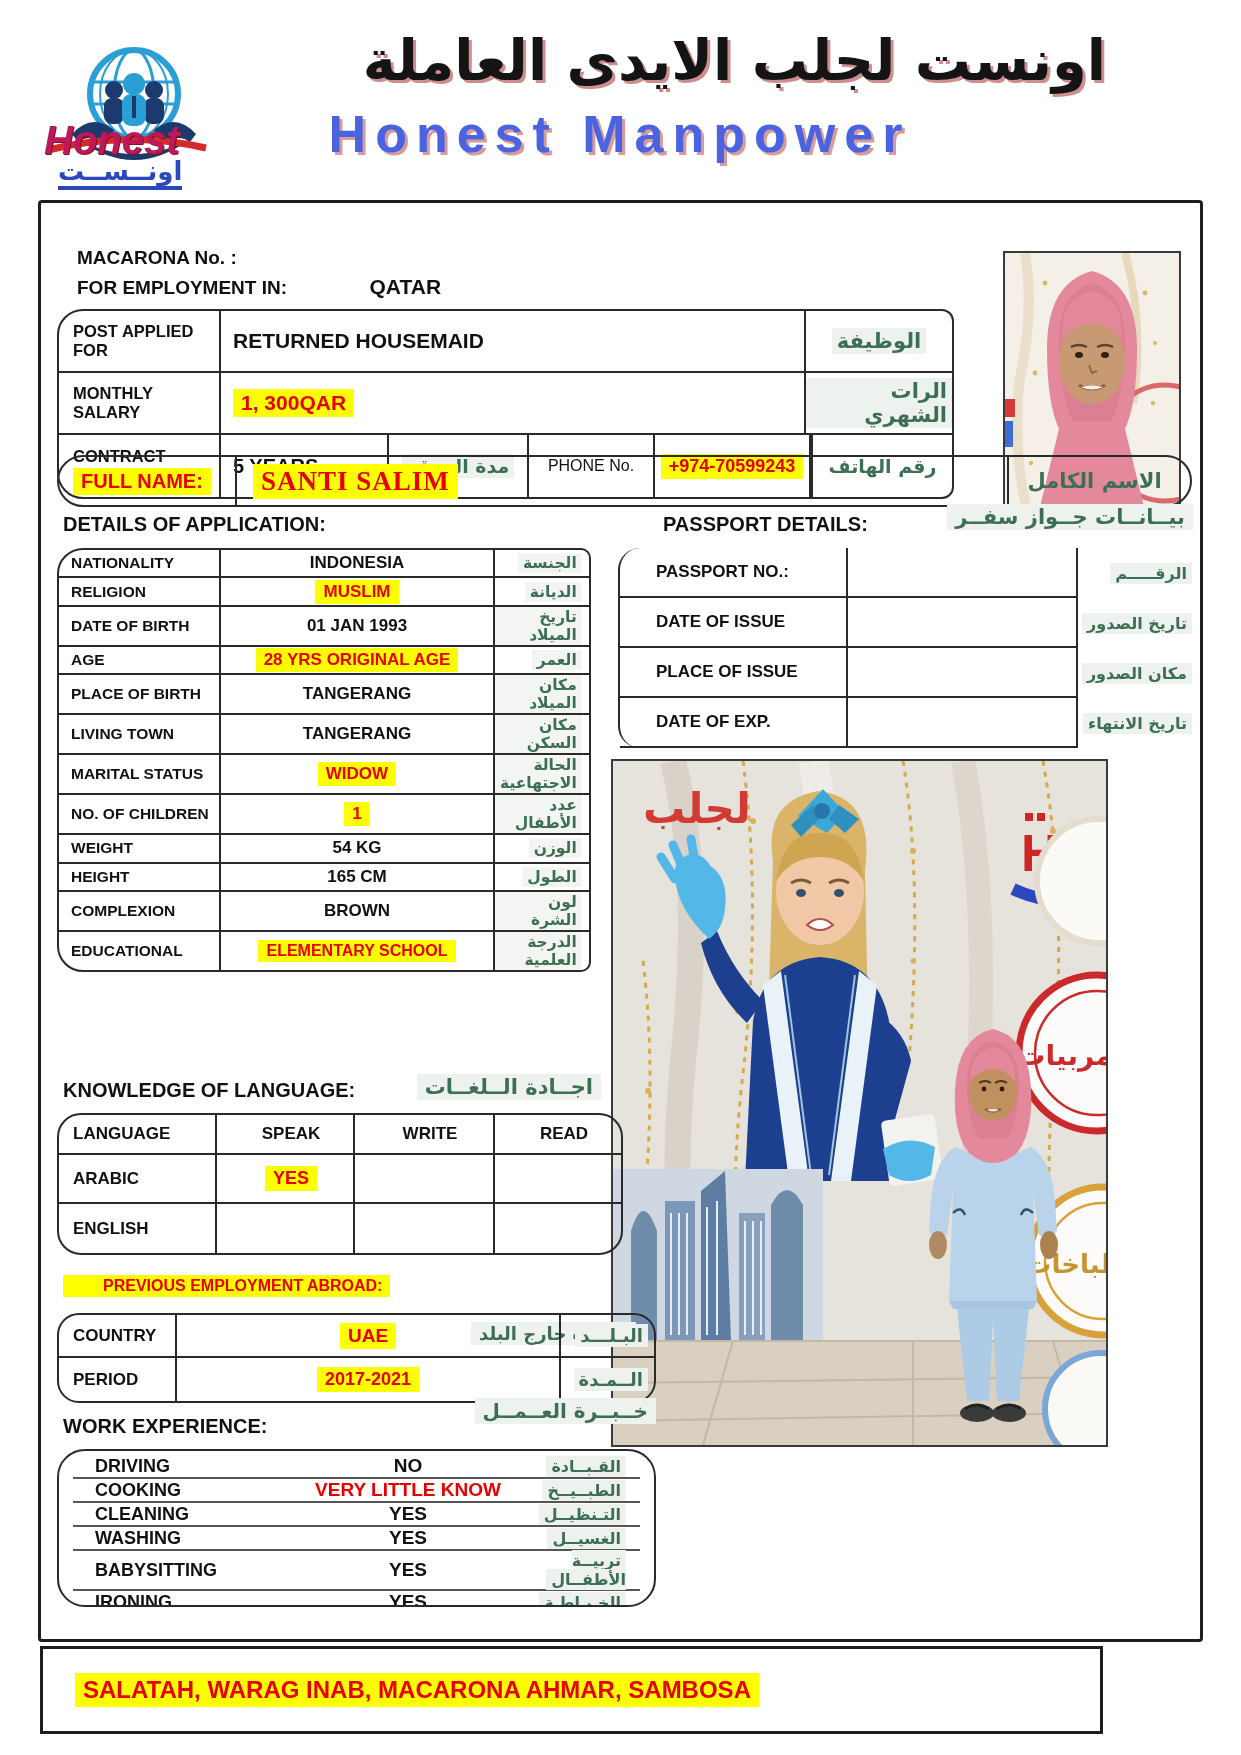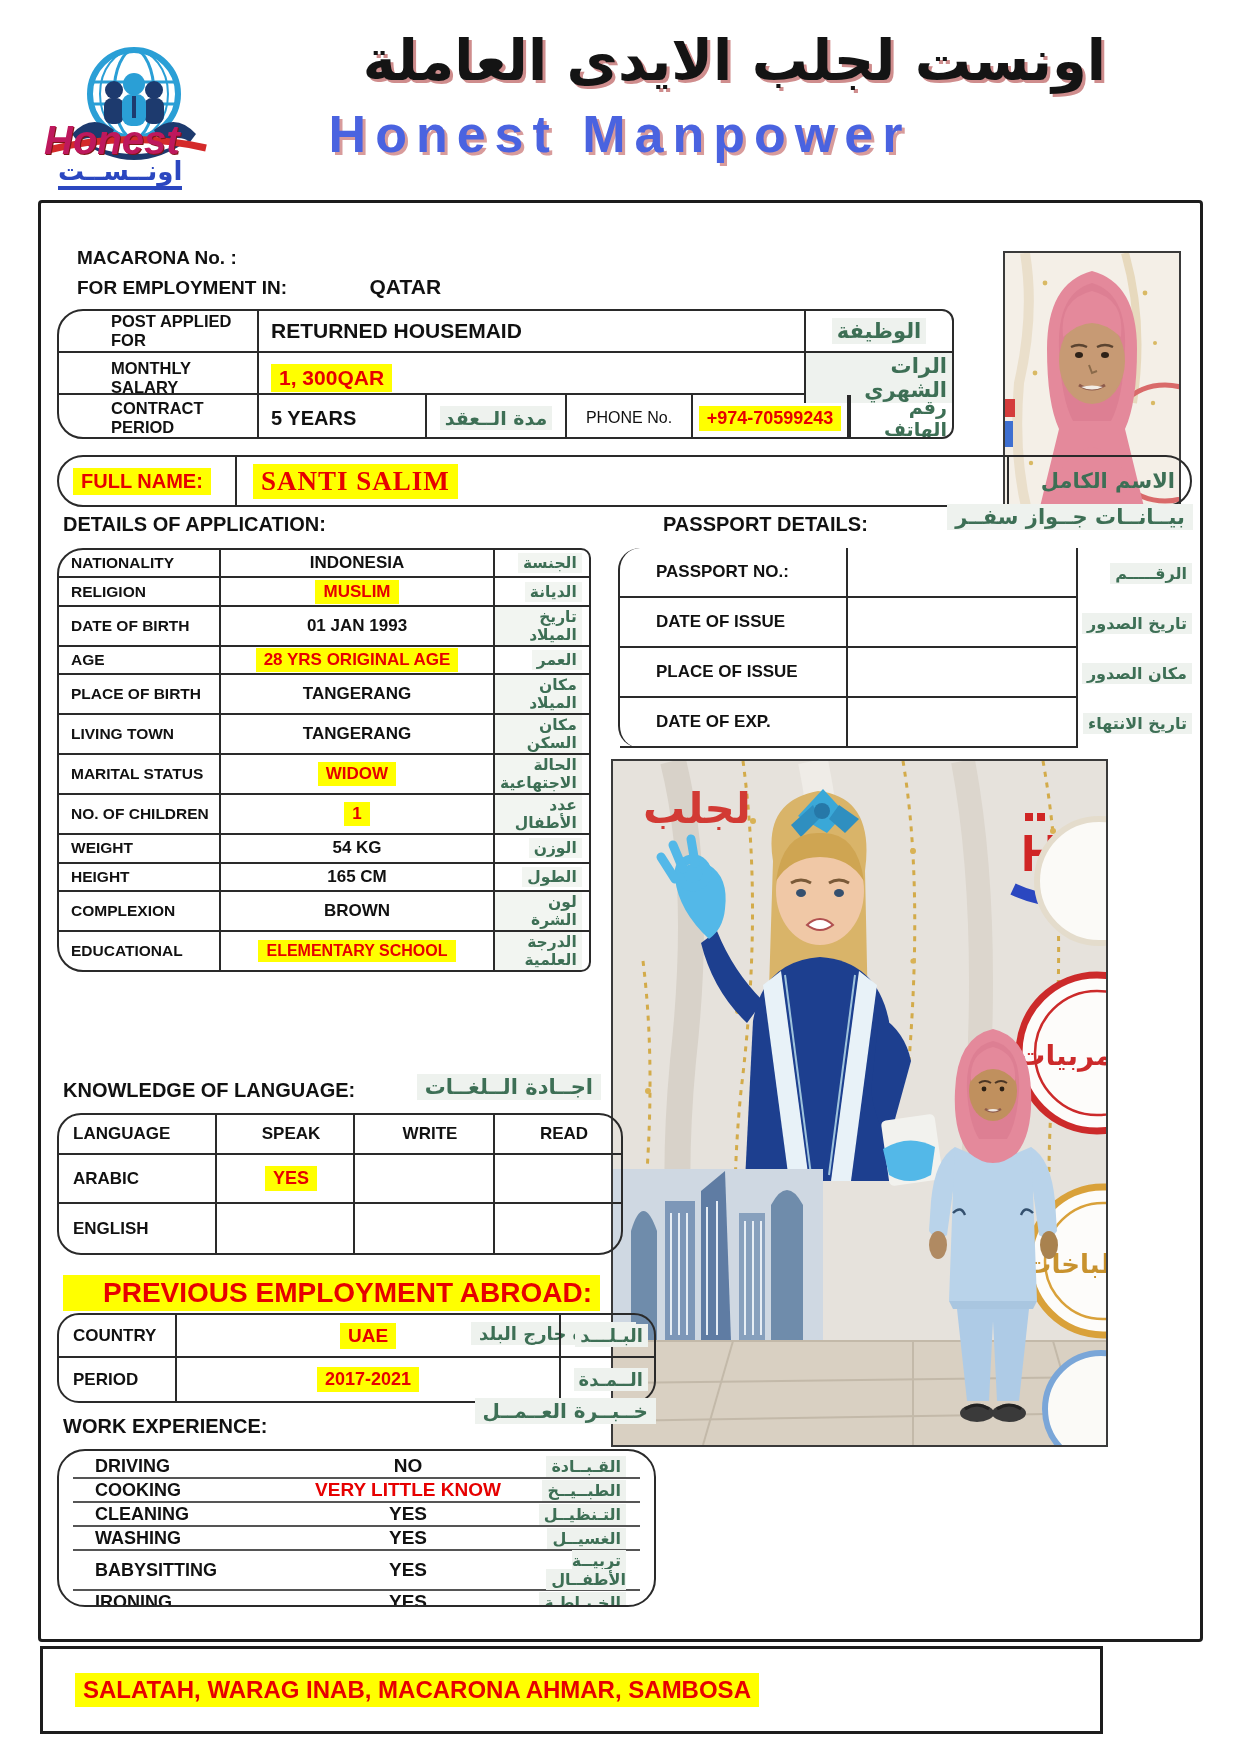--- a/index.html
+++ b/index.html
@@ -11,36 +11,36 @@
   #hdr-brand { left:225px; top:104px; width:790px; text-align:center; font-weight:bold; font-size:52px; letter-spacing:9px; color:#4a63e0; text-shadow:3px 3px 0 #d89b9b; white-space:nowrap; }
 
   
   #main-box { left:38px; top:200px; width:1165px; height:1442px; border:3px solid #1d1d1d; border-radius:4px; background:#fff; }
   .h-bold { font-weight:bold; font-size:19px; }
   .hl { background:#ffff00; color:#e60000; font-weight:bold; }
   .ar { font-family:"DejaVu Sans",sans-serif; font-weight:bold; color:#3d6f55; background:#eef2ee; padding:1px 5px; }
 
   
   #top-table { left:16px; top:106px; width:897px; border:2px solid #2a2a2a; border-radius:26px 12px 12px 26px; overflow:hidden; }
-  #top-table .trow { display:grid; height:42px; align-items:center; border-bottom:2px solid #2a2a2a;padding-left:38px; }
+  #top-table .trow { display:grid; height:62px; align-items:center; border-bottom:2px solid #2a2a2a; }
   #top-table .trow:last-child { border-bottom:none; }
   .tr-simple { grid-template-columns:162px 1fr 148px; }
   .tr-contract { grid-template-columns:162px 168px 140px 126px 156px 1fr; }
   #top-table .lbl { font-weight:bold; font-size:16.5px; padding-left:14px; }
   #top-table .val { font-weight:bold; font-size:20px; padding-left:12px; }
   #top-table .cell-br { border-right:2px solid #2a2a2a; height:100%; display:flex; align-items:center; }
   #top-table .cell-bl { border-left:2px solid #2a2a2a; height:100%; display:flex; align-items:center; justify-content:center; }
   #top-table .ar { font-size:21px; }
   .inline-hl { display:inline-block; padding:2px 8px; }
 
   
   #fullname-row { left:16px; top:252px; width:1135px; height:52px; border:2px solid #2a2a2a; border-radius:26px; display:grid; grid-template-columns:178px 770px 1fr; align-items:center; }
   #fullname-row .cell1 { padding-left:14px; border-right:2px solid #2a2a2a; height:100%; display:flex; align-items:center; }
   #fullname-row .cell2 { padding-left:16px; }
-  #fullname-row .cell3 { border-left:2px solid #2a2a2a; height:100%; display:flex; align-items:center; justify-content:flex-end; padding-right:10px; }
+  #fullname-row .cell3 { border-left:2px solid #2a2a2a; height:100%; display:flex; align-items:center; justify-content:center; padding-right:10px; }
   #fullname-label { font-size:20px; }
   #fullname-value { font-family:"Liberation Serif",serif; font-size:27px; letter-spacing:1px; }
   #fullname-row .ar { font-size:21px; }
 
   
   .sec-h { font-weight:bold; font-size:20px; }
   .sec-ar { font-family:"DejaVu Sans",sans-serif; font-weight:bold; font-size:21px; color:#3d6f55; background:#eef2ee; padding:1px 8px; }
 
   
   #details-table { left:16px; top:345px; width:534px; height:424px; border:2px solid #2a2a2a; border-radius:26px 10px 10px 26px; display:grid; grid-template-rows:repeat(12,1fr); overflow:hidden; }
@@ -493,21 +493,21 @@
       <div class="c center"></div>
     </div>
     <div class="lrow">
       <div class="c">ENGLISH</div>
       <div class="c center"></div>
       <div class="c center"></div>
       <div class="c center"></div>
     </div>
   </div>
 
-  <div class="abs" style="left:22px;top:1072px;"><span class="hl inline-hl" style="font-size:28px;padding-left:40px;">PREVIOUS EMPLOYMENT ABROAD:</span></div>
+  <div class="abs" style="left:22px;top:1072px;"><span class="hl inline-hl" style="font-size:16px;padding-left:40px;">PREVIOUS EMPLOYMENT ABROAD:</span></div>
   <div class="abs" style="left:430px;top:1072px;width:185px;text-align:left;margin-top:48px;"><span class="sec-ar" dir="rtl" style="font-size:18px;">الخبرة خارج البلد</span></div>
 
   <div id="prev-table" class="abs">
     <div class="rrow">
       <div class="rlbl">COUNTRY</div>
       <div class="rval"><span class="hl inline-hl" style="font-size:19px;">UAE</span></div>
       <div class="rar">
           <span class="ar" dir="rtl">البـلـــد</span>
         </div>
     </div>

